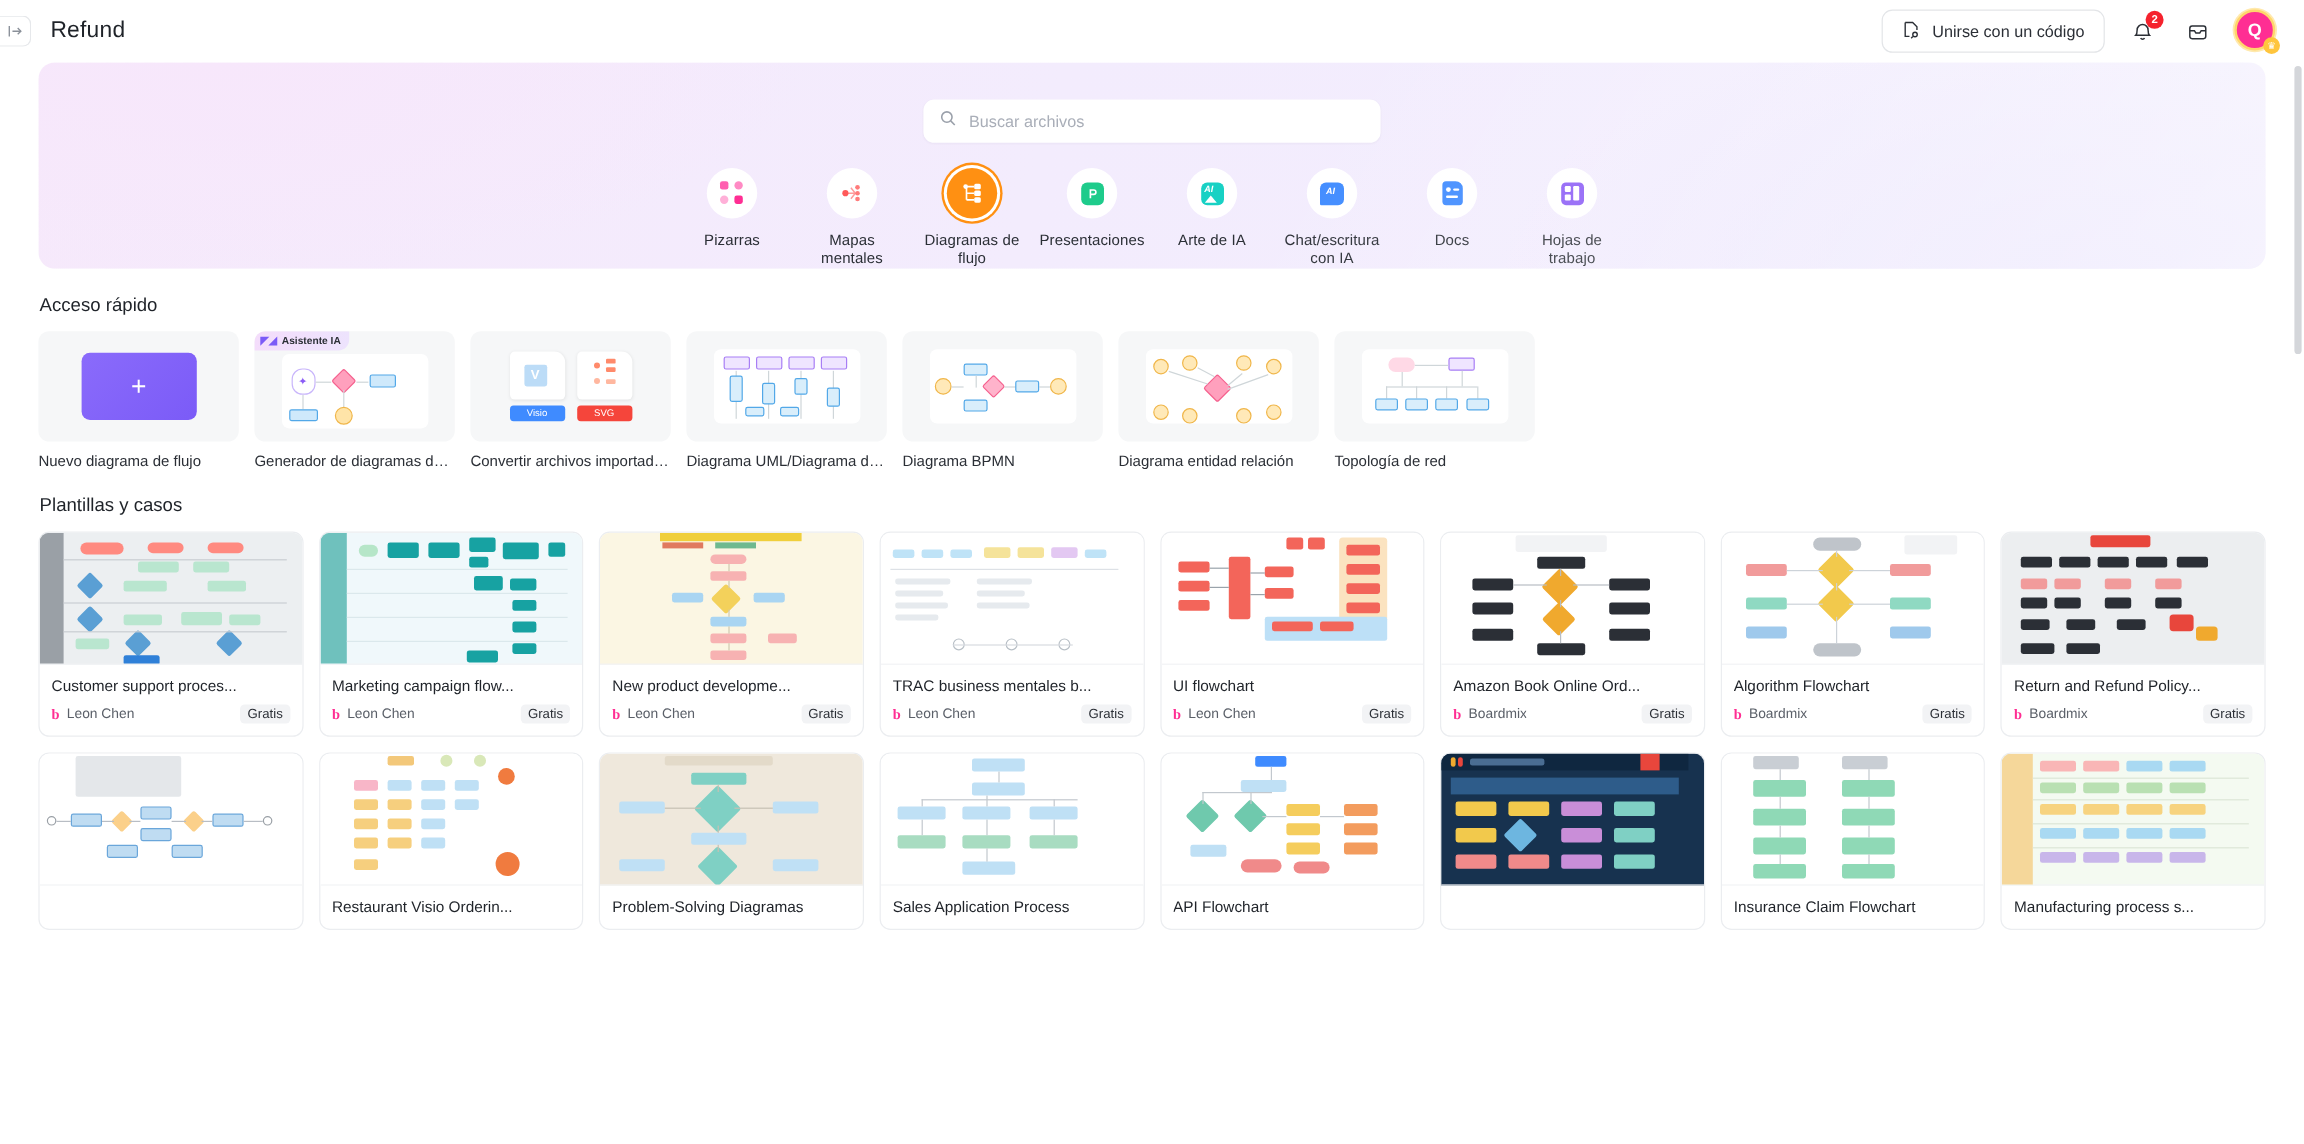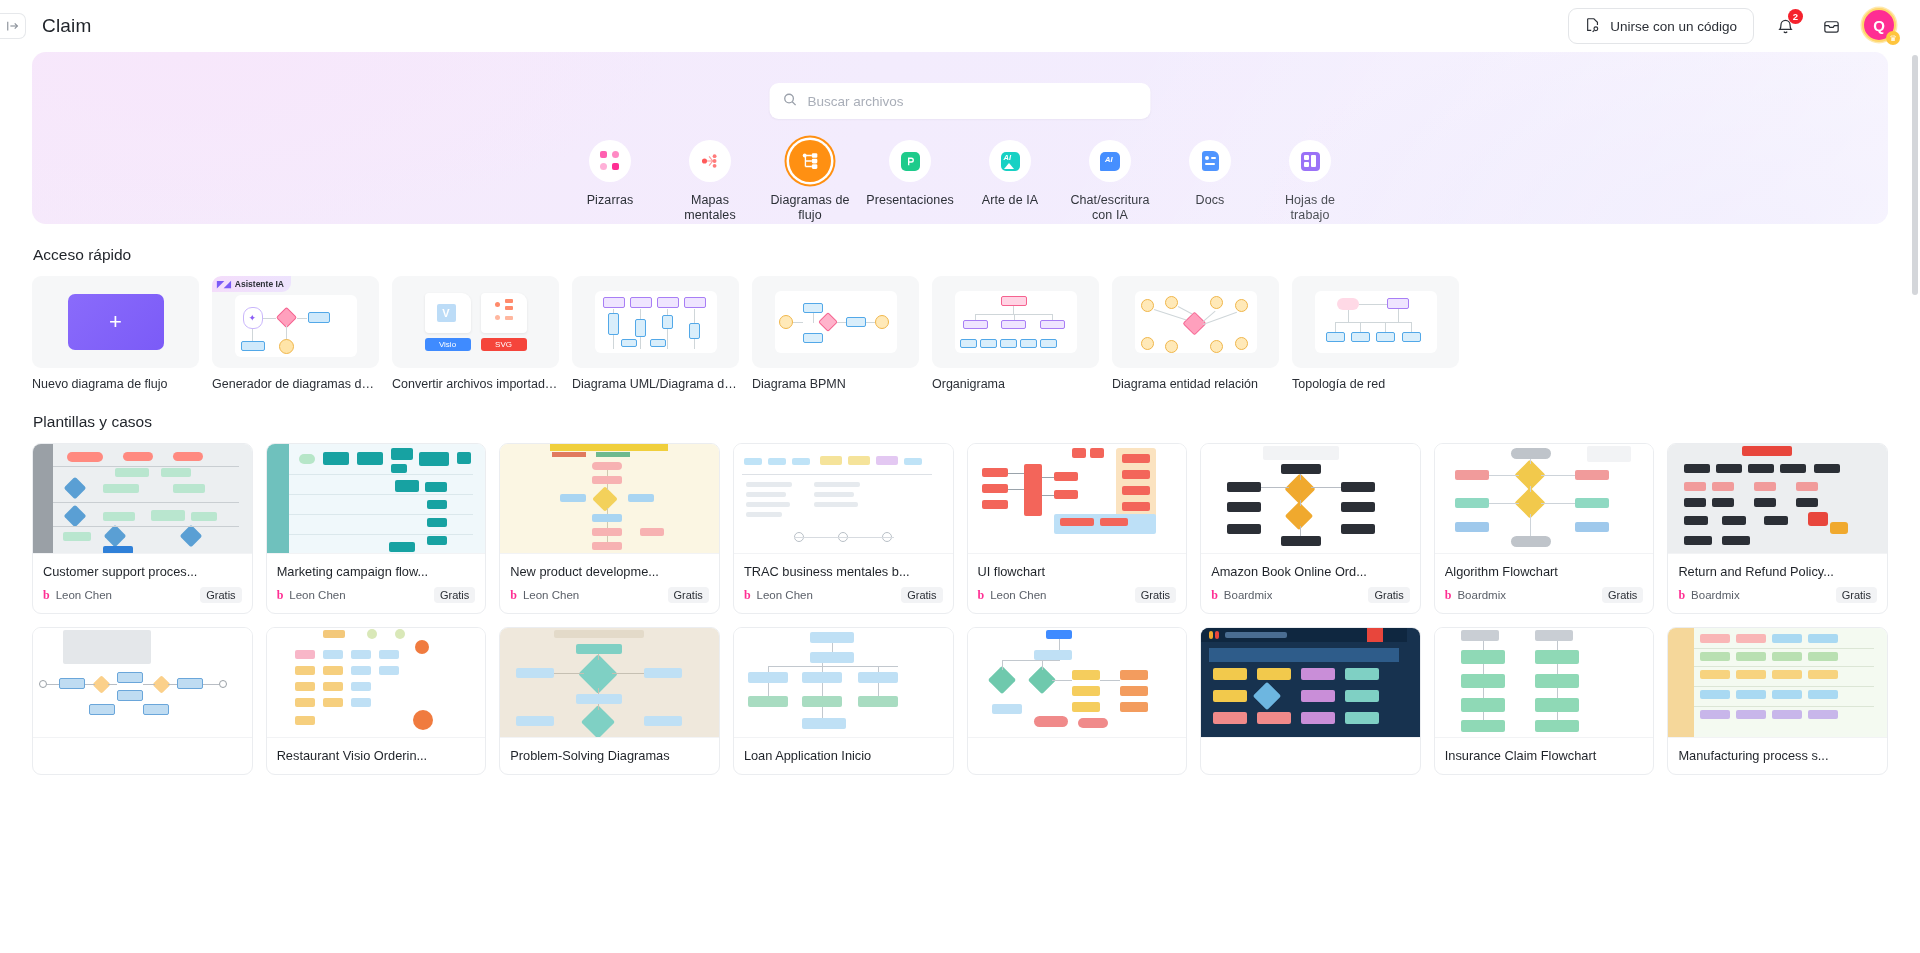--- a/index.html
+++ b/index.html
@@ -299,21 +299,21 @@
 <body>
 
 <div class="topbar">
   <div class="collapse-btn">
     <svg width="14" height="14" viewBox="0 0 16 16" fill="none" stroke="currentColor" stroke-width="1.3">
       <path d="M2 3v10"></path>
         <path d="M5 8h8"></path>
         <path d="M10 5l3 3-3 3"></path>
     </svg>
   </div>
-  <div class="page-title">Claim</div>
+  <div class="page-title">Refund</div>
 
   <div class="topbar-right">
     <div class="join-btn">
       <span>
         <svg width="16" height="16" viewBox="0 0 18 18" fill="none" stroke="#2b2f36" stroke-width="1.3">
           <path d="M3 2h7l4 4v3"></path>
             <path d="M3 2v13h4"></path>
           <circle cx="12.2" cy="13.2" r="2.1"></circle>
             <path d="M10.2 15.2l-1.6 1.6"></path>
         </svg>
@@ -540,41 +540,20 @@
         <span class="ln" style="left:62px;top:31px;width:10px;height:1.2px;"></span>
         <span class="sh rect" style="left:71px;top:26px;width:20px;height:10px;background:#d9eefb;border:1.2px solid #52a8e8;"></span>
         <span class="sh rect" style="left:28px;top:42px;width:20px;height:10px;background:#d9eefb;border:1.2px solid #52a8e8;"></span>
         <span class="ln" style="left:91px;top:31px;width:9px;height:1.2px;"></span>
         <span class="sh ell" style="left:100px;top:24px;width:14px;height:14px;background:#ffe9b8;border:1.4px solid #f0b64a;"></span>
       </div>
     </div>
     <div class="qa-label">Diagrama BPMN</div>
   </div>
 
-  <div class="qa-card">
-    <div class="qa-thumb">
-      <div class="mini-canvas">
-        <span class="sh rect" style="left:46px;top:5px;width:26px;height:10px;background:#ffd4e4;border:1.2px solid #f5628f;"></span>
-        <span class="ln" style="left:58px;top:15px;width:1.2px;height:8px;"></span>
-        <span class="ln" style="left:20px;top:23px;width:78px;height:1.2px;"></span>
-        <span class="ln" style="left:20px;top:23px;width:1.2px;height:6px;"></span>
-        <span class="ln" style="left:59px;top:23px;width:1.2px;height:6px;"></span>
-        <span class="ln" style="left:97px;top:23px;width:1.2px;height:6px;"></span>
-        <span class="sh rect" style="left:8px;top:29px;width:25px;height:9px;background:#efe5ff;border:1.2px solid #a87ef5;"></span>
-        <span class="sh rect" style="left:46px;top:29px;width:25px;height:9px;background:#efe5ff;border:1.2px solid #a87ef5;"></span>
-        <span class="sh rect" style="left:85px;top:29px;width:25px;height:9px;background:#efe5ff;border:1.2px solid #a87ef5;"></span>
-        <span class="sh rect" style="left:5px;top:48px;width:17px;height:9px;background:#d9eefb;border:1.2px solid #52a8e8;"></span>
-        <span class="sh rect" style="left:25px;top:48px;width:17px;height:9px;background:#d9eefb;border:1.2px solid #52a8e8;"></span>
-        <span class="sh rect" style="left:45px;top:48px;width:17px;height:9px;background:#d9eefb;border:1.2px solid #52a8e8;"></span>
-        <span class="sh rect" style="left:65px;top:48px;width:17px;height:9px;background:#d9eefb;border:1.2px solid #52a8e8;"></span>
-        <span class="sh rect" style="left:85px;top:48px;width:17px;height:9px;background:#d9eefb;border:1.2px solid #52a8e8;"></span>
-      </div>
-    </div>
-    <div class="qa-label">Organigrama</div>
-  </div>
 
   <div class="qa-card">
     <div class="qa-thumb">
       <div class="mini-canvas">
         <span class="sh ell" style="left:6px;top:8px;width:13px;height:13px;background:#ffe9b8;border:1.3px solid #f0b64a;"></span>
         <span class="sh ell" style="left:30px;top:5px;width:13px;height:13px;background:#ffe9b8;border:1.3px solid #f0b64a;"></span>
         <span class="sh ell" style="left:75px;top:5px;width:13px;height:13px;background:#ffe9b8;border:1.3px solid #f0b64a;"></span>
         <span class="sh ell" style="left:100px;top:8px;width:13px;height:13px;background:#ffe9b8;border:1.3px solid #f0b64a;"></span>
         <span class="sh dia" style="left:51px;top:24px;width:17px;height:17px;background:#ffa0bd;border:1.4px solid #f5628f;"></span>
         <span class="ln" style="left:19px;top:18px;width:34px;height:1.1px;transform:rotate(18deg);transform-origin:left;"></span>
@@ -958,21 +937,21 @@
       <span class="ln" style="left:34px;top:38px;width:130px;height:1px;background:#c2c8ce;"></span>
       <span class="ln" style="left:34px;top:38px;width:1px;height:6px;background:#c2c8ce;"></span>
       <span class="ln" style="left:88px;top:35px;width:1px;height:9px;background:#c2c8ce;"></span>
       <span class="ln" style="left:144px;top:38px;width:1px;height:6px;background:#c2c8ce;"></span>
       <span class="ln" style="left:34px;top:55px;width:1px;height:13px;background:#c2c8ce;"></span>
       <span class="ln" style="left:88px;top:55px;width:1px;height:13px;background:#c2c8ce;"></span>
       <span class="ln" style="left:144px;top:55px;width:1px;height:13px;background:#c2c8ce;"></span>
       <span class="ln" style="left:88px;top:79px;width:1px;height:11px;background:#c2c8ce;"></span>
     </div>
     <div class="tpl-meta">
-      <div class="tpl-name">Loan Application Inicio</div>
+      <div class="tpl-name">Sales Application Process</div>
     </div>
   </div>
 
   <div class="tpl-card">
     <div class="tpl-thumb" style="background:#fff;">
       <span class="sh rect" style="left:78px;top:2px;width:26px;height:9px;background:#3f8bff;"></span>
       <span class="sh rect" style="left:66px;top:22px;width:38px;height:10px;background:#bfe0f5;"></span>
       <span class="sh dia" style="left:24px;top:42px;width:20px;height:20px;background:#6fc9ad;"></span>
       <span class="sh dia" style="left:64px;top:42px;width:20px;height:20px;background:#6fc9ad;"></span>
       <span class="sh rect" style="left:104px;top:42px;width:28px;height:10px;background:#f5cd5d;"></span>
@@ -983,20 +962,23 @@
       <span class="sh rect" style="left:104px;top:74px;width:28px;height:10px;background:#f5cd5d;"></span>
       <span class="sh rect" style="left:24px;top:76px;width:30px;height:10px;background:#bfe0f5;"></span>
       <span class="sh pill" style="left:66px;top:88px;width:34px;height:11px;background:#f08a8a;"></span>
       <span class="sh pill" style="left:110px;top:90px;width:30px;height:10px;background:#f08a8a;"></span>
       <span class="ln" style="left:91px;top:11px;width:1px;height:11px;background:#c2c8ce;"></span>
       <span class="ln" style="left:34px;top:32px;width:58px;height:1px;background:#c2c8ce;"></span>
       <span class="ln" style="left:34px;top:32px;width:1px;height:10px;background:#c2c8ce;"></span>
       <span class="ln" style="left:74px;top:32px;width:1px;height:10px;background:#c2c8ce;"></span>
       <span class="ln" style="left:84px;top:52px;width:20px;height:1px;background:#c2c8ce;"></span>
       <span class="ln" style="left:132px;top:52px;width:20px;height:1px;background:#c2c8ce;"></span>
+    </div>
+    <div class="tpl-meta">
+      <div class="tpl-name">API Flowchart</div>
     </div>
   </div>
 
   <div class="tpl-card">
     <div class="tpl-thumb" style="background:#17324f;">
       <span class="sh" style="left:0;top:0;width:206px;height:14px;background:#0f2740;"></span>
       <span class="sh rect" style="left:8px;top:3px;width:4px;height:8px;background:#f0a92e;"></span>
       <span class="sh rect" style="left:14px;top:3px;width:4px;height:8px;background:#e8463c;"></span>
       <span class="sh rect" style="left:24px;top:4px;width:62px;height:6px;background:#4a6d92;"></span>
       <span class="sh" style="left:166px;top:0px;width:16px;height:14px;background:#e8463c;"></span>

